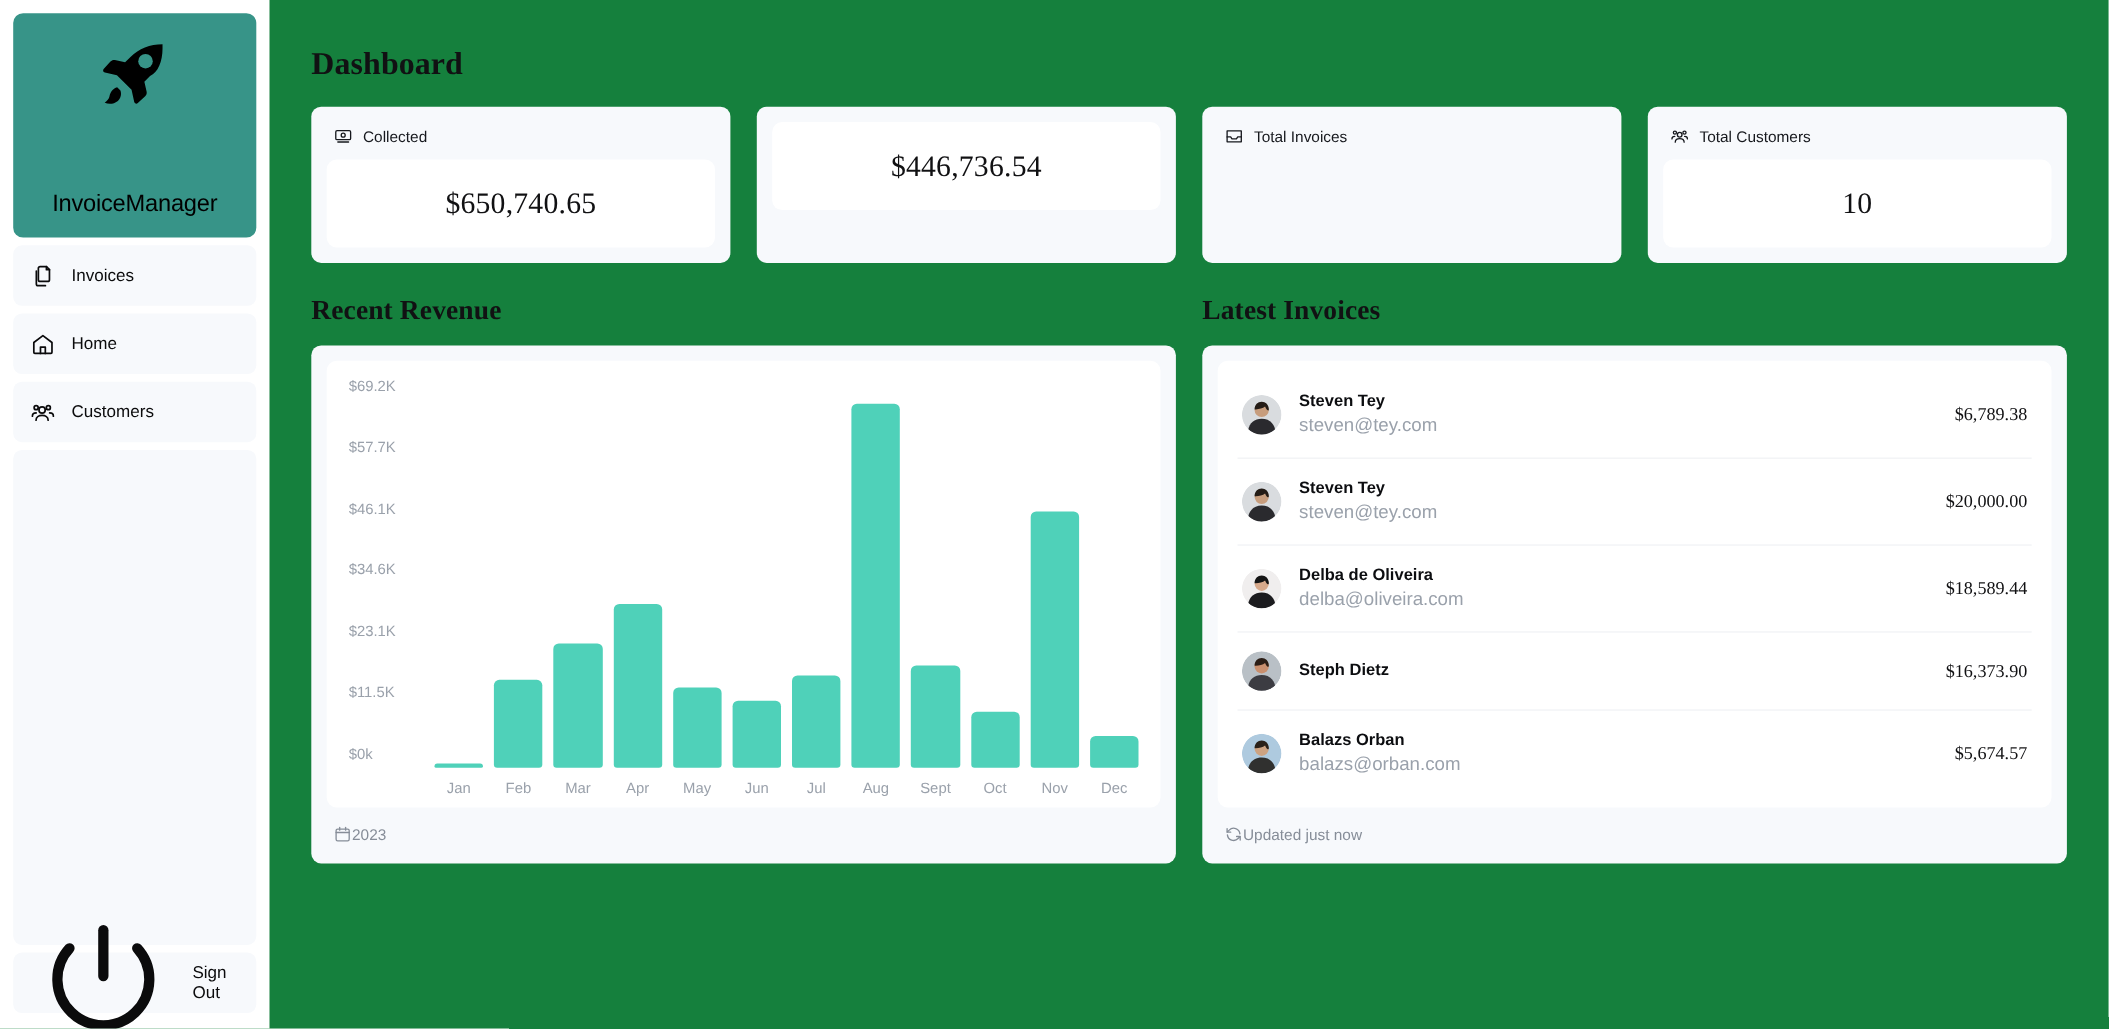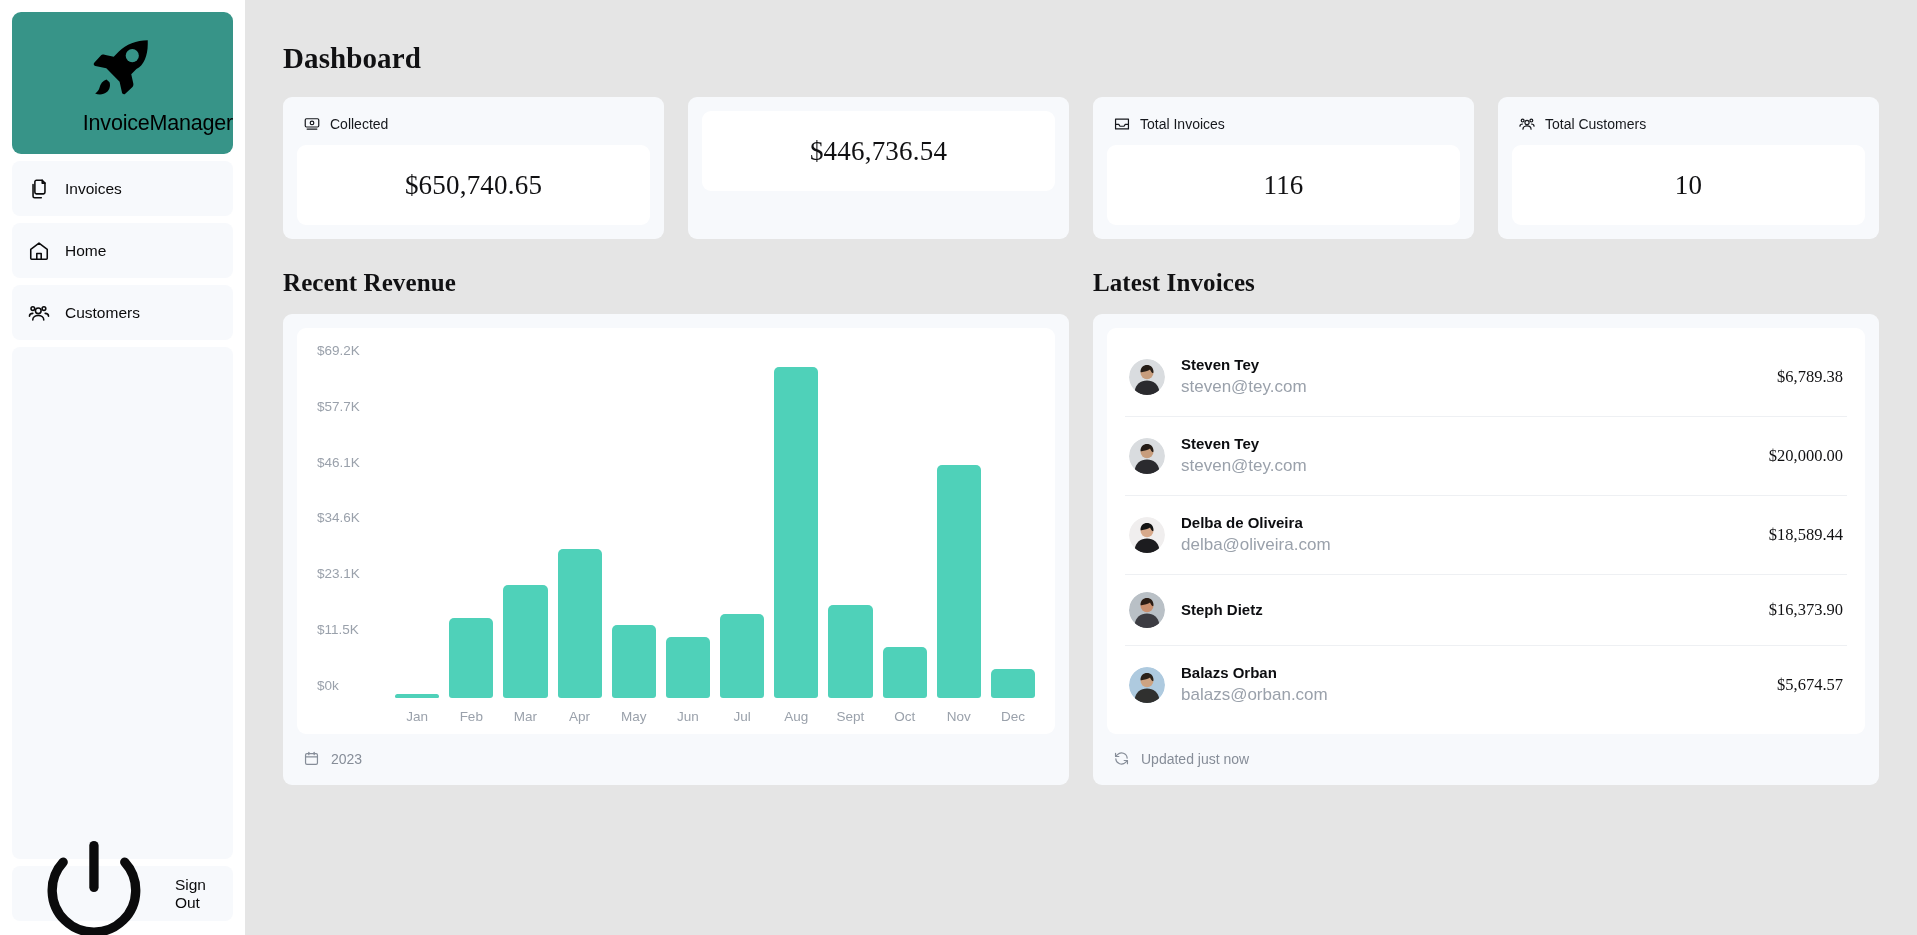--- a/index.html
+++ b/index.html
@@ -20,26 +20,26 @@
     min-width: 245px;
     height: 935px;
     padding: 12px 12px 14px 12px;
     display: flex;
     flex-direction: column;
     gap: 7px;
     background: #ffffff;
   }
 
   .brand {
-    height: 142px;
+    height: 204px;
     border-radius: 9px;
     background: #379488;
     display: flex;
     flex-direction: column;
-    align-items: flex-end;
+    align-items: center;
     justify-content: flex-end;
     padding-bottom: 20px;
     gap: 2px;
     position: relative;
   }
   .brand-logo {
     position: absolute;
     top: 22px; left: 50%;
     transform: translateX(-50%);
     width: 66px; height: 66px;
@@ -74,21 +74,21 @@
     align-items: center;
     gap: 15px;
     padding: 0 16px;
     cursor: pointer;
   }
 
   
   .main {
     flex: 1 1 auto;
     padding: 42px 38px 0 38px;
-    background: #e5e5e5;
+    background: #15803d;
     overflow: hidden;
   }
 
   .page-title {
     font-family: "Liberation Serif", serif;
     font-size: 29px;
     color: #111113;
     margin-bottom: 22px;
     letter-spacing: 0.1px;
   }
@@ -199,21 +199,21 @@
   .x-tick {
     flex: 1 1 0;
     text-align: center;
     font-size: 13.5px;
     color: #9aa1ab;
   }
 
   .panel-foot {
     display: flex;
     align-items: center;
-    gap: 11px;
+    gap: 0;
     padding: 16px 4px 4px 6px;
   }
   .panel-foot .foot-ico { width: 17px; height: 17px; display: block; flex: 0 0 17px; }
   .foot-label { font-size: 14px; color: #868d98; }
 
   
   .invoice-list {
     background: #ffffff;
     border-radius: 9px;
     padding: 0 18px;
@@ -330,23 +330,20 @@
         </div>
       </div>
 
       <div class="stat-card">
         <div class="stat-head">
           <svg class="stat-ico" viewBox="0 0 24 24" fill="none" stroke="#16181d" stroke-width="1.6" stroke-linecap="round" stroke-linejoin="round">
             <path d="M3.4 5.4h17.2v13.2H3.4z" rx="1.6"></path>
             <path d="M3.4 12.6h4.3l1.6 2.4h5.4l1.6-2.4h4.3"></path>
           </svg>
           <span class="stat-title">Total Invoices</span>
-        </div>
-        <div class="stat-value-box">
-          <span class="stat-value">116</span>
         </div>
       </div>
 
       <div class="stat-card">
         <div class="stat-head">
           <svg class="stat-ico" viewBox="0 0 24 24" fill="none" stroke="#16181d" stroke-width="1.6" stroke-linecap="round" stroke-linejoin="round">
             <circle cx="12" cy="10" r="2.8"></circle>
             <path d="M6.6 19c0-2.8 2.4-4.4 5.4-4.4s5.4 1.6 5.4 4.4"></path>
             <circle cx="6.2" cy="7.4" r="1.9"></circle>
             <circle cx="17.8" cy="7.4" r="1.9"></circle>

